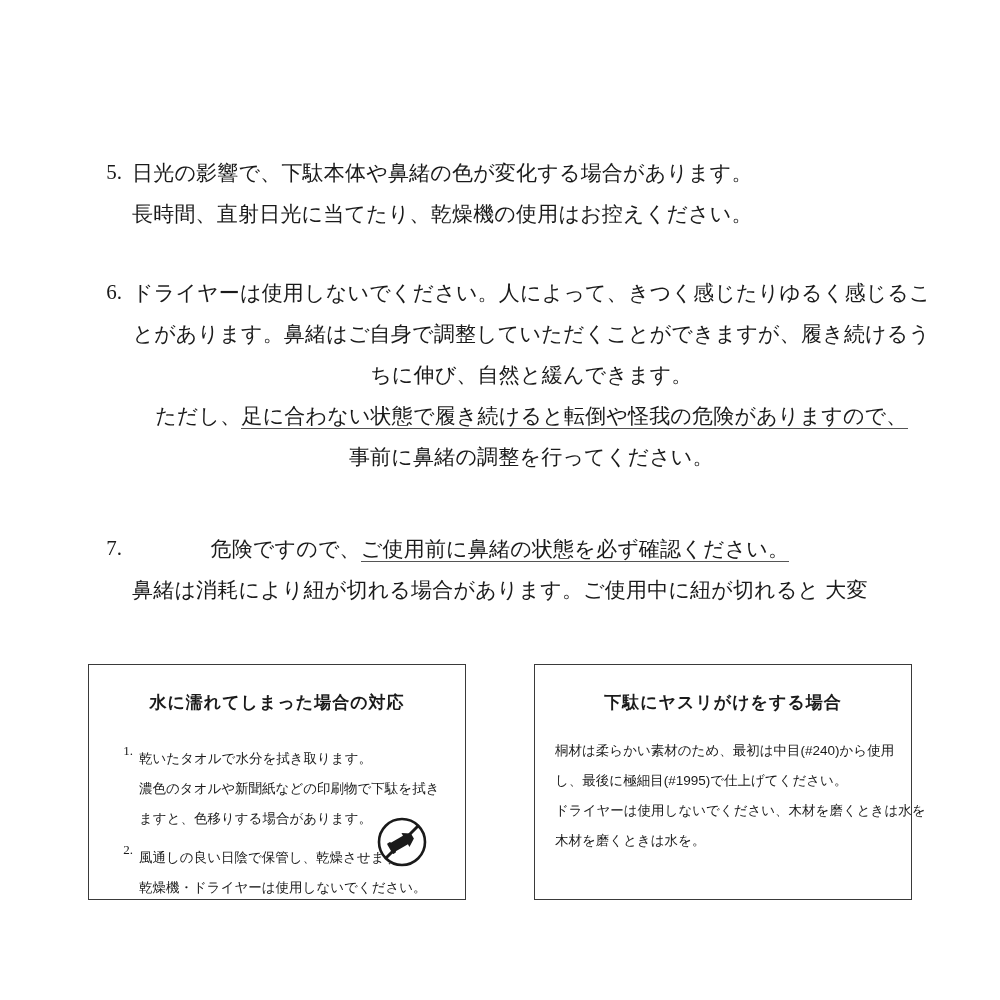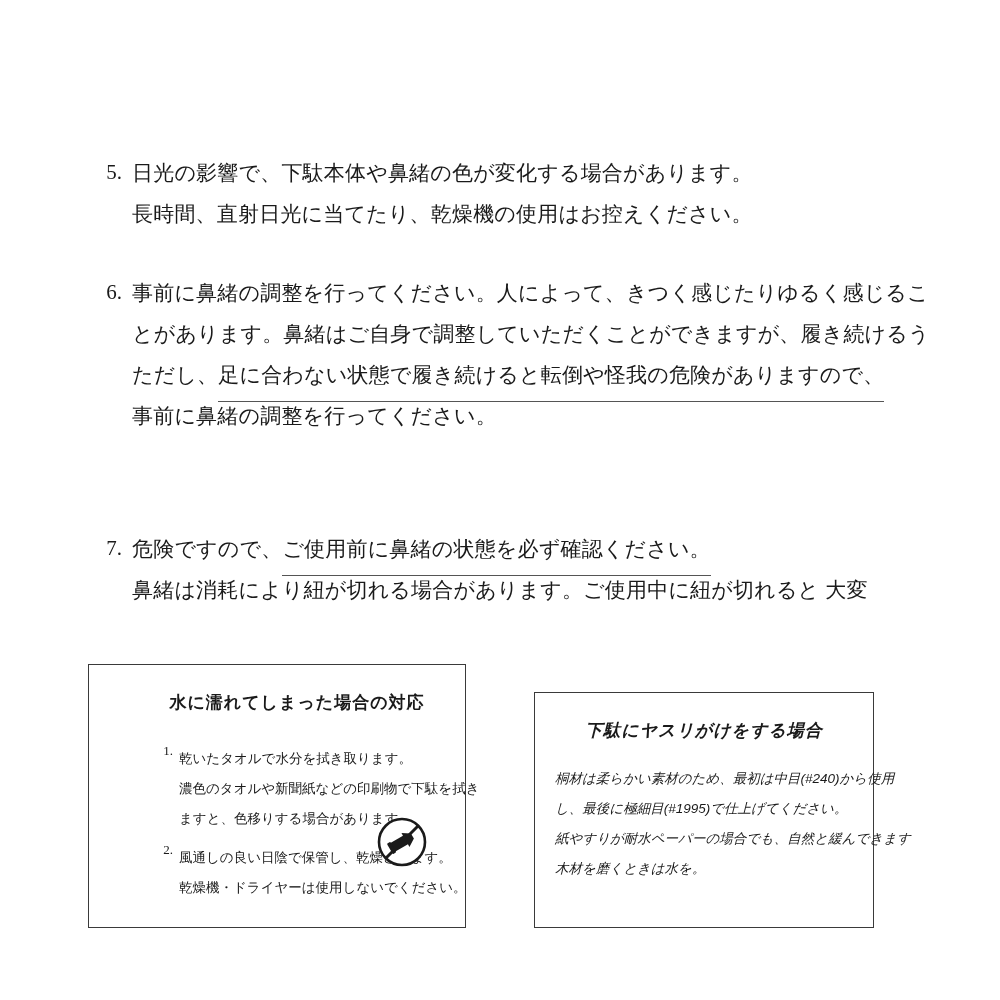--- a/index.html
+++ b/index.html
@@ -38,24 +38,24 @@
     line-height: 41px;
     color: #1a1a1a;
     font-family: "Liberation Serif", serif;
   }
   .item-body {
     font-size: 21px;
     line-height: 41px;
     letter-spacing: 0.2px;
     color: #1a1a1a;
   }
-  .ln { display: block; white-space: nowrap; }
+  .ln { display: block; white-space: nowrap; text-align: center; }
   .uline {
     border-bottom: 1px solid #555;
-    padding-bottom: 15px;
+    padding-bottom: 1px;
   }
 
   
   .box {
     position: absolute;
     border: 1px solid #3a3a3a;
     background: #fff;
     box-sizing: border-box;
   }
   .box-title {
@@ -109,36 +109,37 @@
     <div class="item-num">5.</div>
     <div class="item-body">
       <span class="ln">日光の影響で、下駄本体や鼻緒の色が変化する場合があります。</span>
       <span class="ln">長時間、直射日光に当てたり、乾燥機の使用はお控えください。</span>
     </div>
   </div>
 
   <div class="item" style="left:78px; top:272px;">
     <div class="item-num">6.</div>
     <div class="item-body">
-      <span class="ln">事前に鼻緒の調整を行ってください。人によって、きつく感じたりゆるく感じるこ</span>
+      <span class="ln">ドライヤーは使用しないでください。人によって、きつく感じたりゆるく感じるこ</span>
       <span class="ln">とがあります。鼻緒はご自身で調整していただくことができますが、履き続けるう</span>
+      <span class="ln">ちに伸び、自然と緩んできます。</span>
       <span class="ln"><span>ただし、</span><span class="uline">足に合わない状態で履き続けると転倒や怪我の危険がありますので、</span></span>
       <span class="ln">事前に鼻緒の調整を行ってください。</span>
     </div>
   </div>
 
   <div class="item" style="left:78px; top:528px;">
     <div class="item-num">7.</div>
     <div class="item-body">
       <span class="ln"><span>危険ですので、</span><span class="uline">ご使用前に鼻緒の状態を必ず確認ください。</span></span>
       <span class="ln">鼻緒は消耗により紐が切れる場合があります。ご使用中に紐が切れると 大変</span>
     </div>
   </div>
 
-  <div class="box" style="left:88px; top:664px; width:378px; height:264px;padding-left:40px;">
+  <div class="box" style="left:88px; top:664px; width:378px; height:236px;">
     <div class="box-title" style="margin-top:26px;">水に濡れてしまった場合の対応</div>
     <div class="box-body" style="margin:26px 0 0 22px;">
       <ul class="blist">
         <li class="bli">
           <span class="bli-num">1.</span>
           <span class="bli-txt">
             <span class="ln2">乾いたタオルで水分を拭き取ります。</span>
             <span class="ln2">濃色のタオルや新聞紙などの印刷物で下駄を拭き</span>
             <span class="ln2">ますと、色移りする場合があります。</span>
           </span>
@@ -158,23 +159,23 @@
         <circle cx="25" cy="25" r="23" fill="#ffffff" stroke="#1a1a1a" stroke-width="2.6"></circle>
         <g transform="translate(25,25) rotate(-30) translate(-25,-25)">
           <path d="M14 20 L29 20 L29 17 L37 22 L37 28 L29 33 L29 30 L14 30 Z" fill="#1a1a1a"></path>
           <rect x="11" y="19" width="4" height="12" rx="1" fill="#1a1a1a"></rect>
         </g>
         <line x1="9" y1="41" x2="41" y2="9" stroke="#1a1a1a" stroke-width="3"></line>
       </svg>
     </div>
   </div>
 
-  <div class="box" style="left:534px; top:692px; width:340px; height:236px;font-style:italic;">
+  <div class="box" style="left:534px; top:664px; width:378px; height:236px;">
     <div class="box-title" style="margin-top:26px;">下駄にヤスリがけをする場合</div>
     <div class="box-body" style="margin:26px 0 0 20px;">
       <span class="ln2">桐材は柔らかい素材のため、最初は中目(#240)から使用</span>
       <span class="ln2">し、最後に極細目(#1995)で仕上げてください。</span>
-      <span class="ln2">紙やすりが耐水ペーパーの場合でも、自然と緩んできます</span>
+      <span class="ln2">ドライヤーは使用しないでください、木材を磨くときは水を</span>
       <span class="ln2">木材を磨くときは水を。</span>
     </div>
   </div>
 
 </div>
 
 </body></html>

